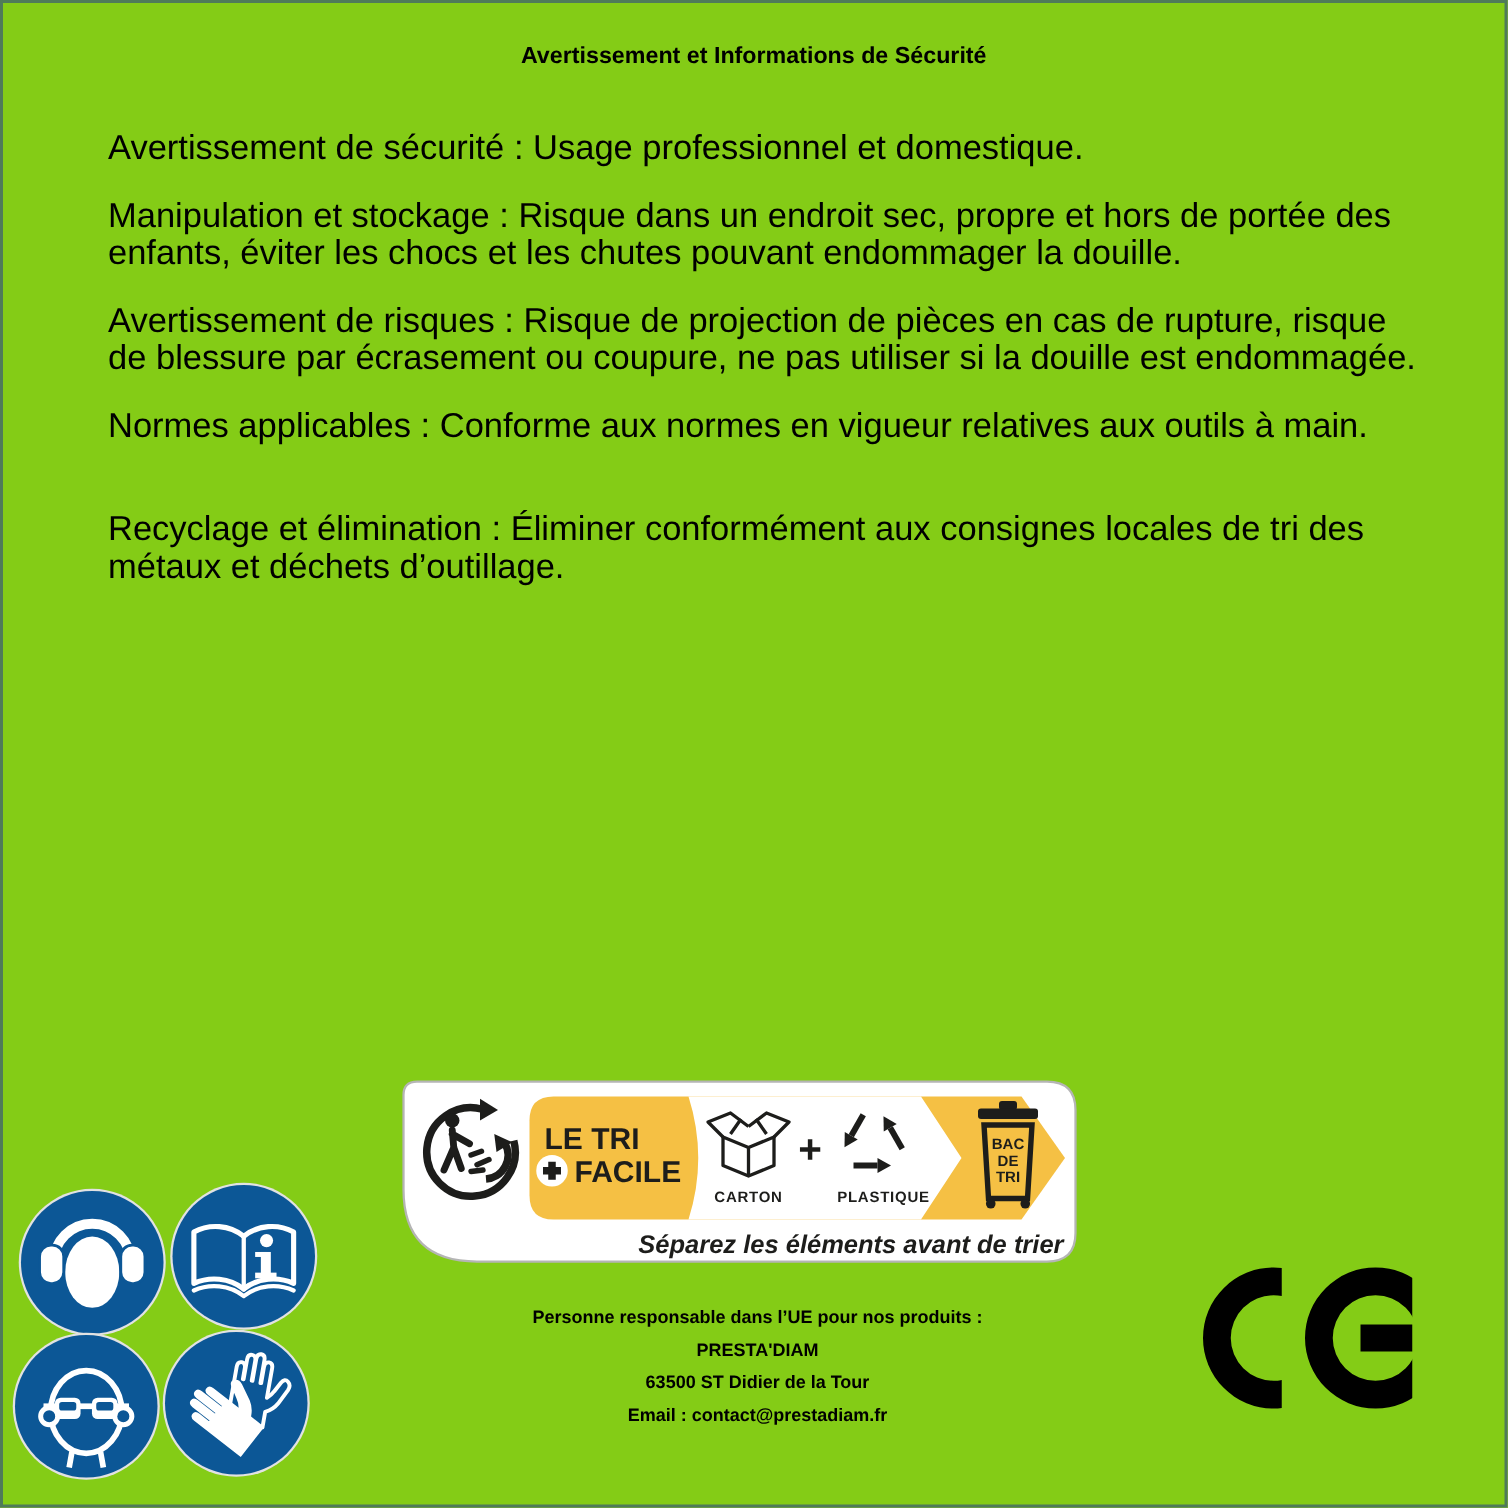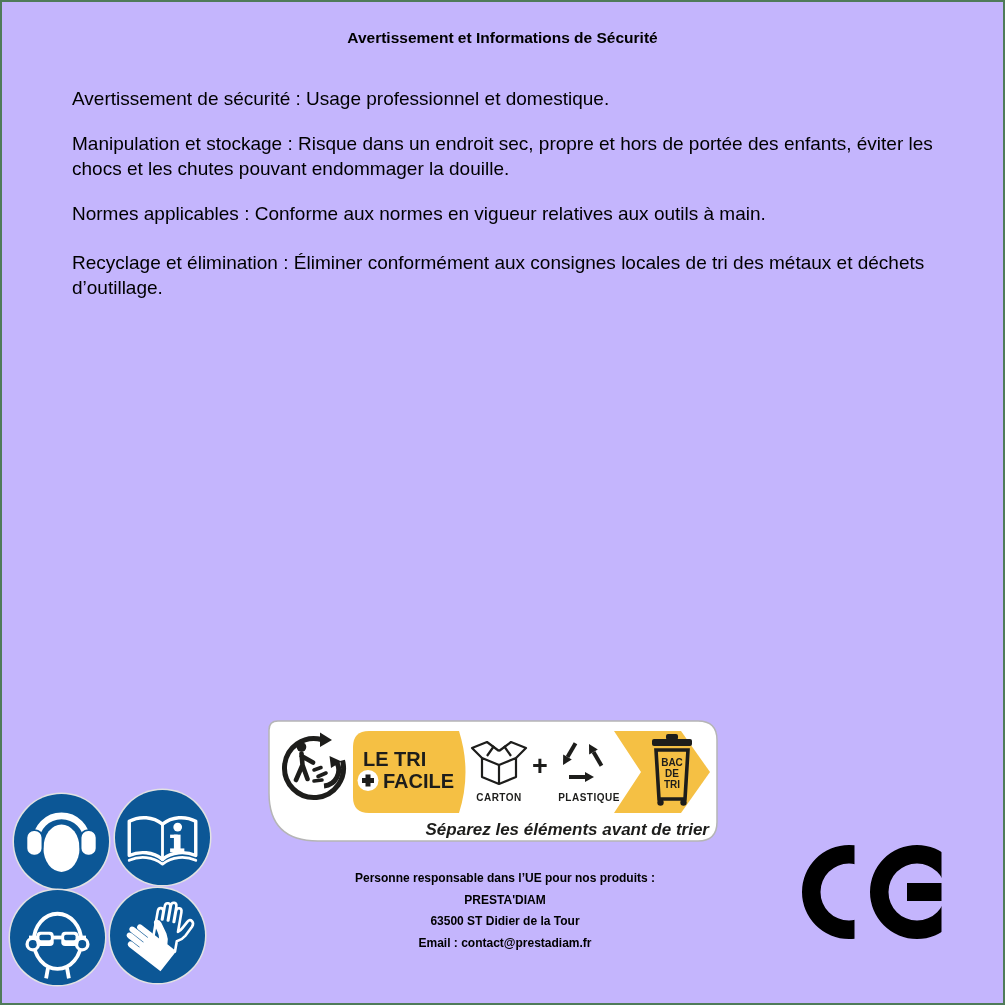--- a/index.html
+++ b/index.html
@@ -1,30 +1,30 @@
 <!DOCTYPE html>
 <html><head>
 <meta charset="utf-8">
 <style>
   * { margin:0; padding:0; box-sizing:border-box; }
   body { background:#888; font-family:"Liberation Sans", sans-serif; }
   .page {
-    position:relative; width:1005px; height:1005px; background:#c4b5fd;
+    position:relative; width:1005px; height:1005px; background:#84cc16;
     border:2px solid #4F7B59; overflow:hidden; color:#000;
   }
   .doc-title {
     position:absolute; top:27px; left:0; width:100%;
     text-align:center; font-size:15.5px; font-weight:bold;
   }
   .body-text {
     position:absolute; top:84px; left:70px; width:882px;
-    font-size:19px; line-height:25px;
+    font-size:23px; line-height:25px;
   }
   .body-text p { margin:0 0 20px 0; }
-  .body-text p.extra-gap { margin-top:24px; }
+  .body-text p.extra-gap { margin-top:44px; }
 
   
   .picto {
     position:absolute; width:95px; height:95px; border-radius:50%;
     background:#0C5796; box-shadow:0 0 0 1.5px #e2e2e2;
   }
   .picto svg { width:100%; height:100%; display:block; }
 
   
   .infotri { position:absolute; left:266px; top:716px; }
@@ -42,20 +42,21 @@
 </head>
 <body>
 
 <div class="page">
 
   <div class="doc-title">Avertissement et Informations de Sécurité</div>
 
   <div class="body-text">
     <p>Avertissement de sécurité : Usage professionnel et domestique.</p>
     <p>Manipulation et stockage : Risque dans un endroit sec, propre et hors de portée des enfants, éviter les chocs et les chutes pouvant endommager la douille.</p>
+    <p>Avertissement de risques : Risque de projection de pièces en cas de rupture, risque de blessure par écrasement ou coupure, ne pas utiliser si la douille est endommagée.</p>
     <p>Normes applicables : Conforme aux normes en vigueur relatives aux outils à main.</p>
     <p class="extra-gap">Recyclage et élimination : Éliminer conformément aux consignes locales de tri des métaux et déchets d’outillage.</p>
   </div>
 
   <div class="picto" style="left:12px; top:792px;">
     <svg viewBox="0 0 100 100">
       <ellipse cx="50" cy="57" rx="19" ry="25" fill="#fff"></ellipse>
       <path d="M23,50 A27,27 0 0 1 77,50" stroke="#fff" stroke-width="7" fill="none" stroke-linecap="round"></path>
       <rect x="13" y="38" width="17" height="27" rx="8" fill="#fff" stroke="#0C5796" stroke-width="2"></rect>
       <rect x="70" y="38" width="17" height="27" rx="8" fill="#fff" stroke="#0C5796" stroke-width="2"></rect>

